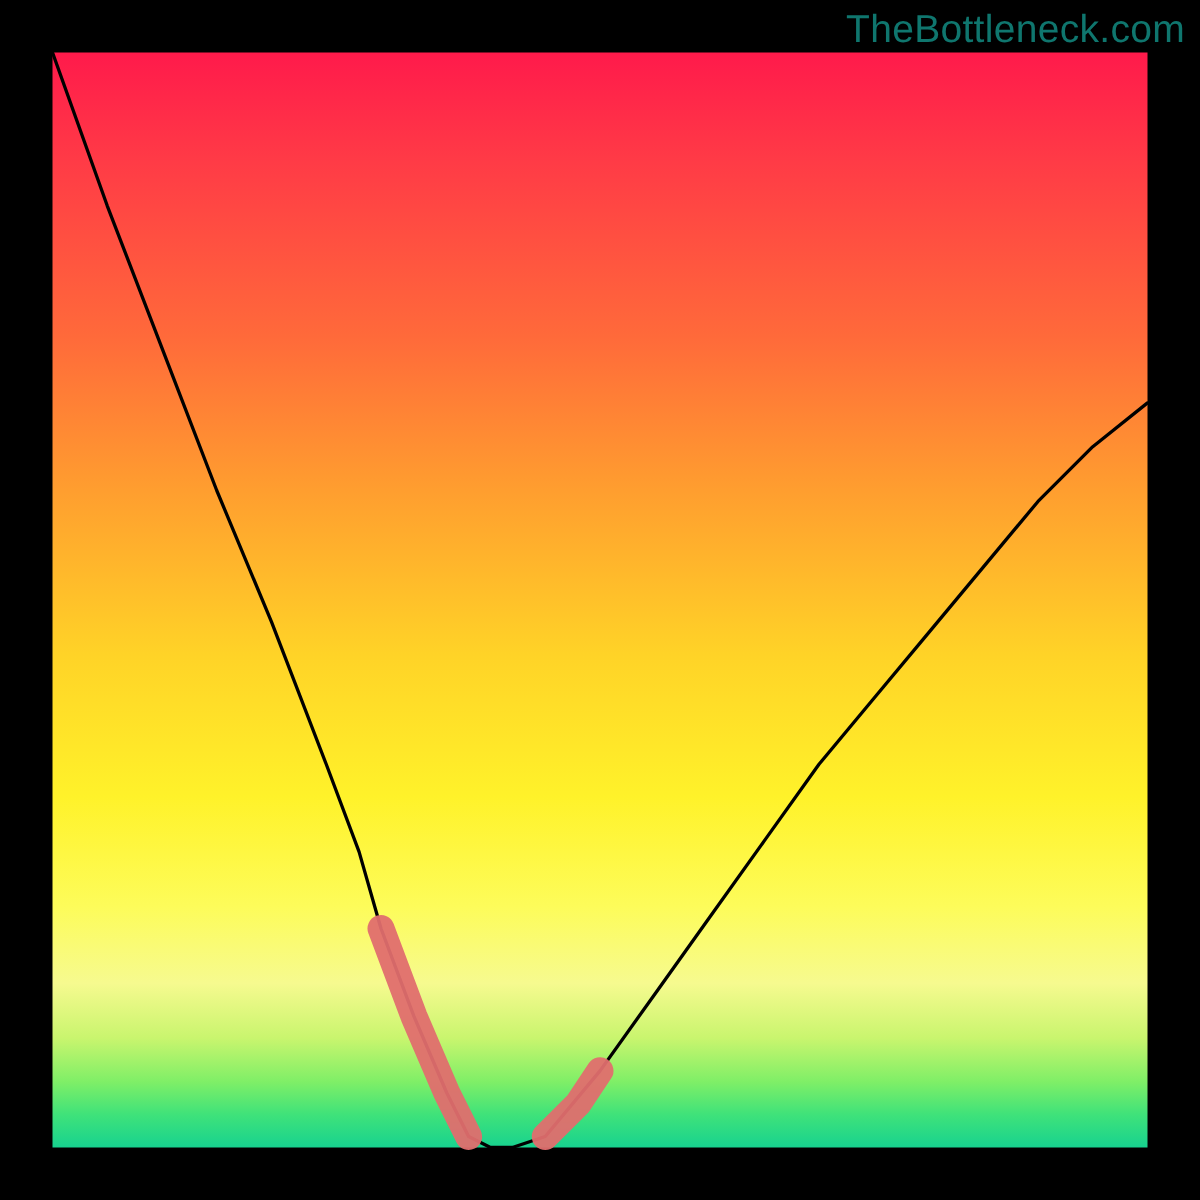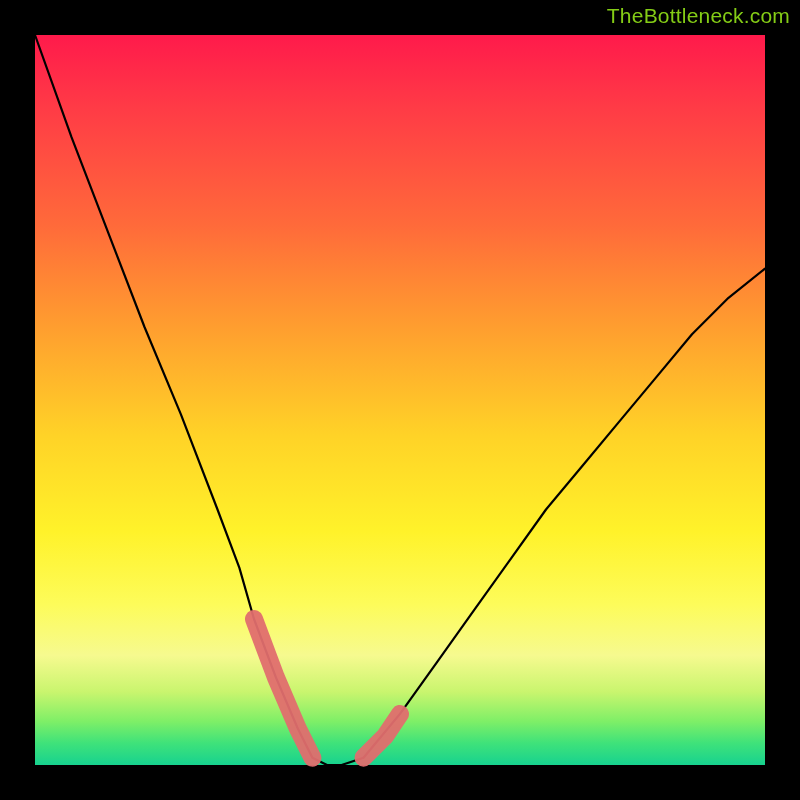--- a/index.html
+++ b/index.html
@@ -37,22 +37,22 @@
       #c9f56e 90%,
       #7fef67 94%,
       #3fe27a 97%,
       #17d28f 100%
     );
   }
   .watermark {
     position: absolute;
     top: 4px;
     right: 10px;
-    color: #84cc16;
-    font-size: 21px;
+    color: #0f766e;
+    font-size: 26px;
     font-weight: 500;
     letter-spacing: 0.2px;
     user-select: none;
     text-align: right;
   }
   svg.curve {
     position: absolute;
     left: 0;
     top: 0;
     width: 730px;

